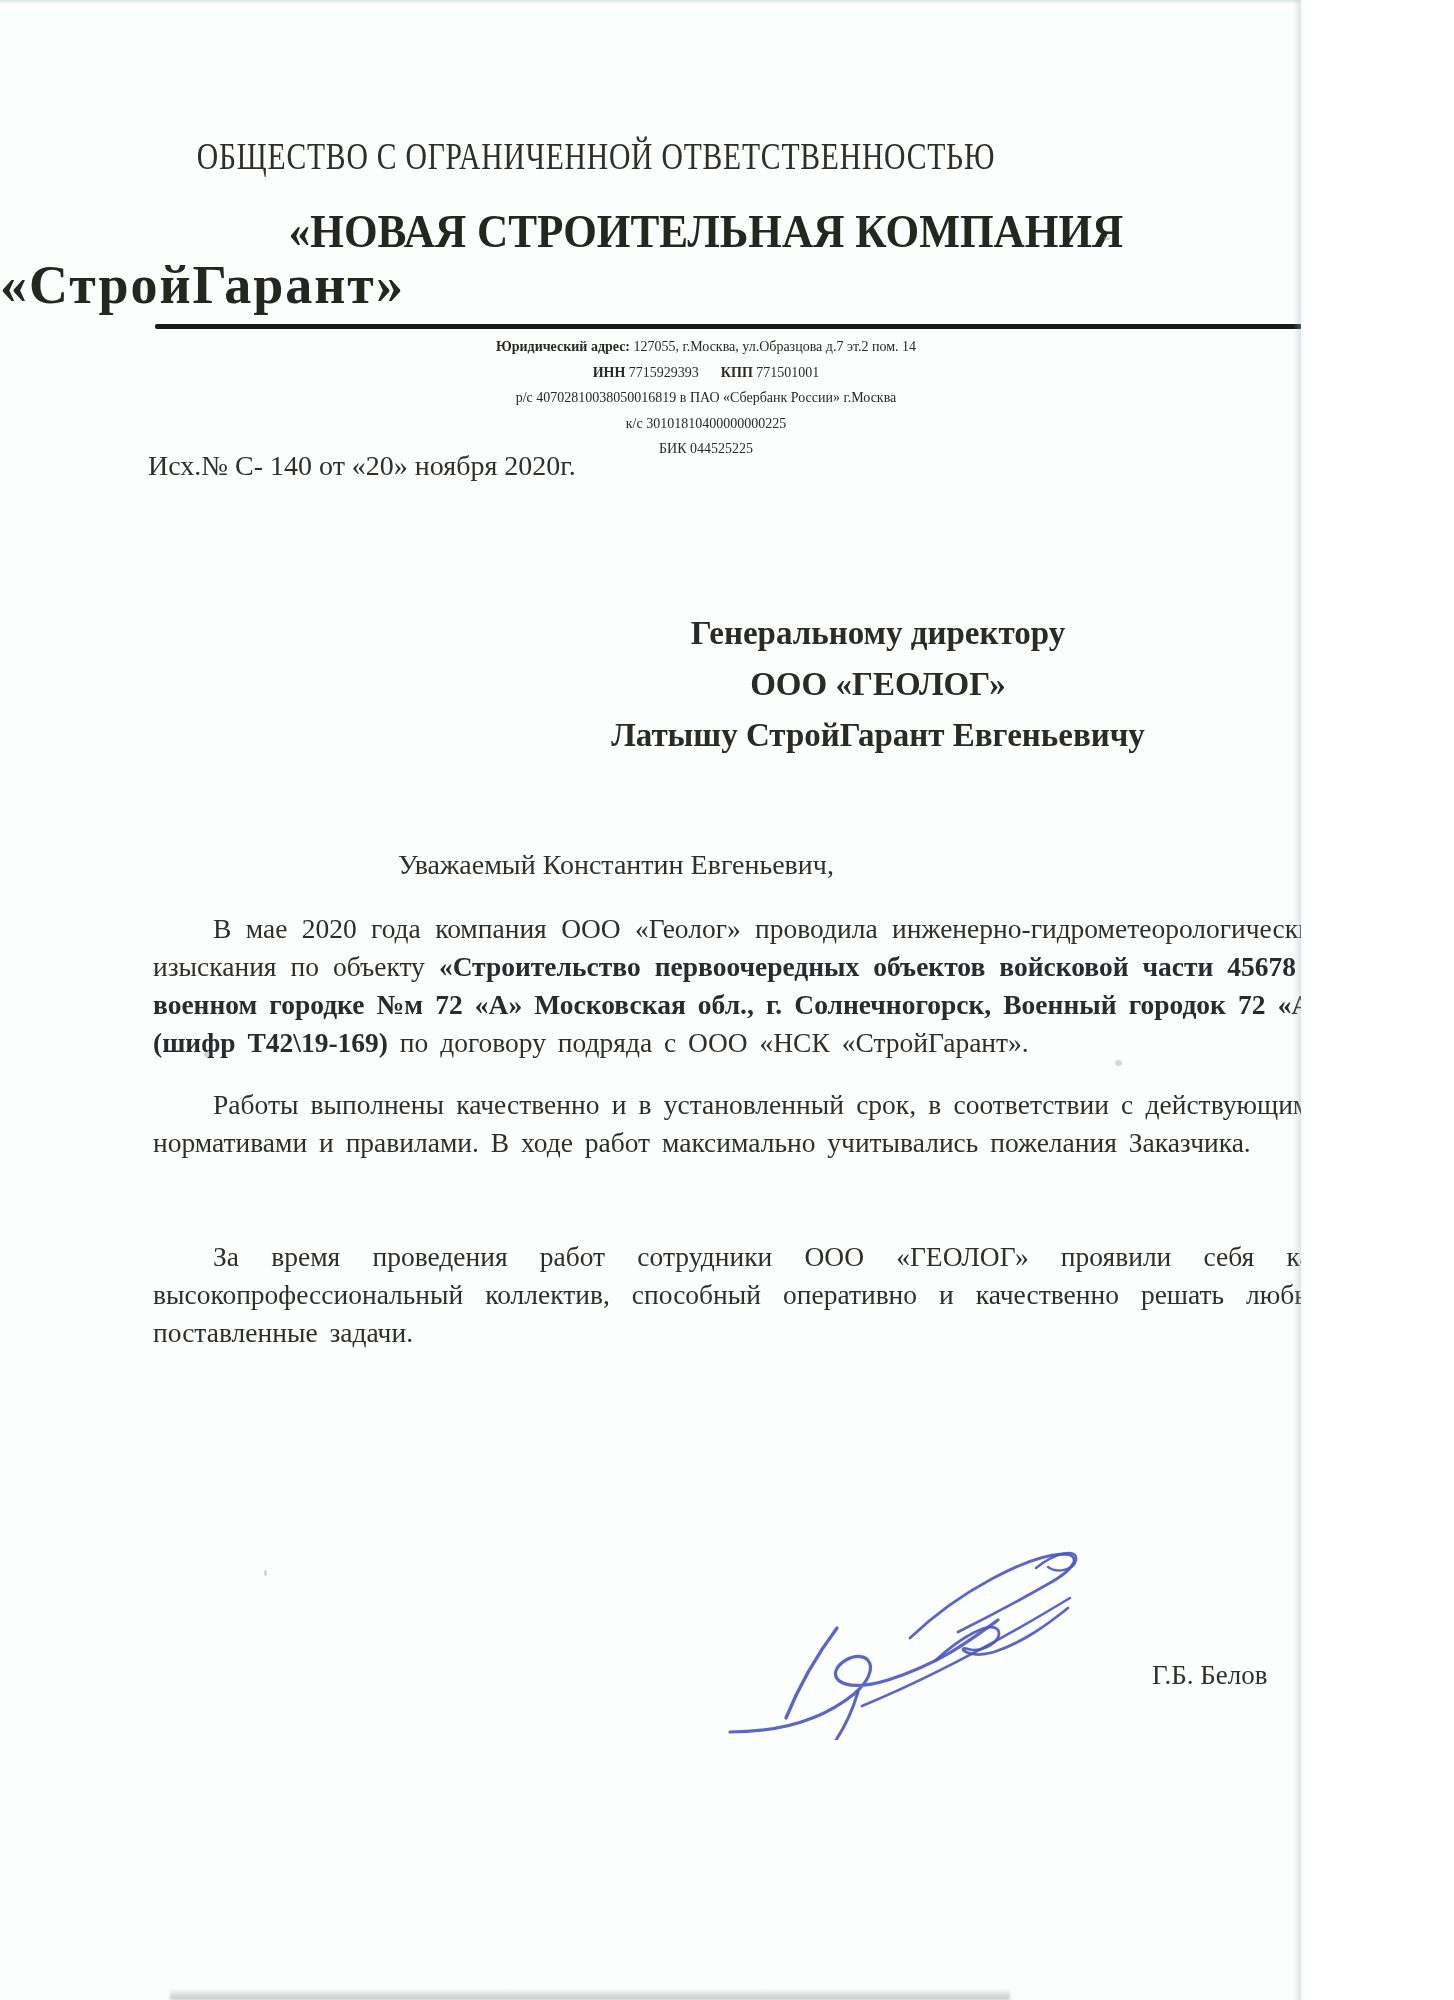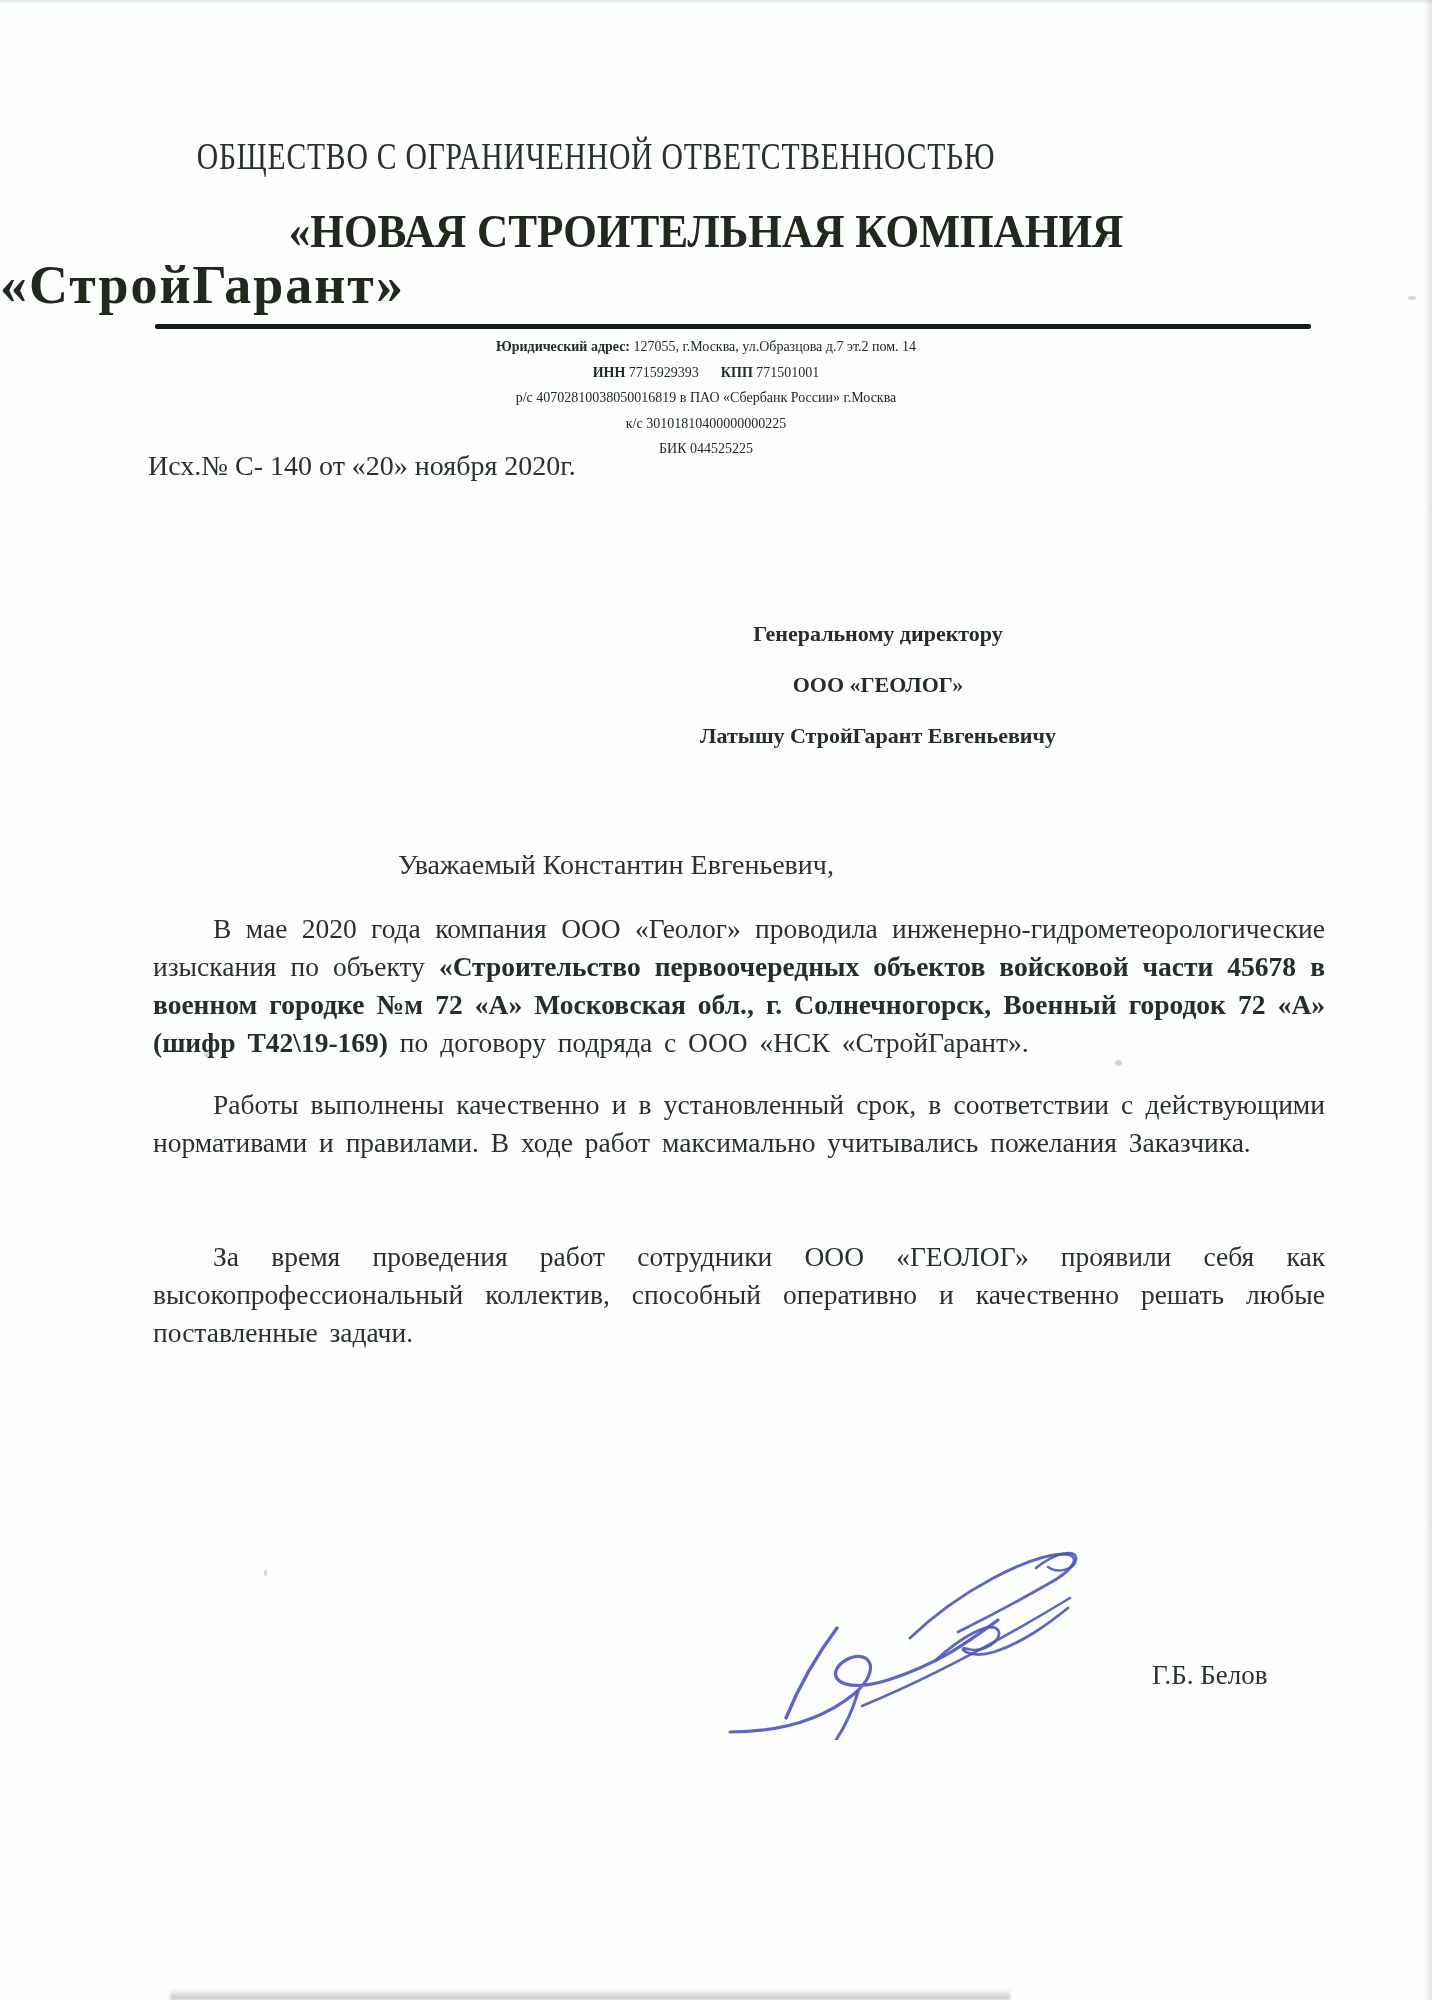--- a/index.html
+++ b/index.html
@@ -1,18 +1,18 @@
 <!DOCTYPE html>
 <html lang="ru"><head>
 <meta charset="utf-8">
 <title>Scanned letter</title>
 <style>
   html,body { margin:0; padding:0; background:#ffffff; }
   .page {
-    position:relative; width:1432px; height:2000px;
+    position:relative; width:1301px; height:2000px;
     background:#fcfdfd; overflow:hidden;
     font-family:"Liberation Serif", serif;
     color:#2c312c;
   }
   
   .org-type {
     position:absolute; top:134px; left:0; width:1192px; text-align:center;
     font-size:38px; letter-spacing:1px; color:#2b302b; white-space:nowrap;
     transform:scaleX(0.78); transform-origin:50% 0;
   }
@@ -34,21 +34,21 @@
     font-size:14px; line-height:25.5px; color:#242a24;
   }
   .requisites b { font-weight:bold; }
   .req-gap { display:inline-block; width:22px; }
   
   .outgoing {
     position:absolute; top:450px; left:148px; font-size:28px; color:#2c312c; white-space:nowrap;
   }
   .recipient {
     position:absolute; top:608px; left:580px; width:596px; text-align:center;
-    font-weight:bold; font-size:22px; line-height:51px; color:#272c27;
+    font-weight:bold; font-size:33px; line-height:51px; color:#272c27;
   }
   
   .salutation {
     position:absolute; top:849px; left:398px; font-size:28px; white-space:nowrap;
   }
   .body-p {
     position:absolute; left:153px; width:1172px;
     text-align:justify; font-size:27.5px; line-height:38px;
     word-spacing:5px; text-indent:60px; color:#2b302b;
   }

